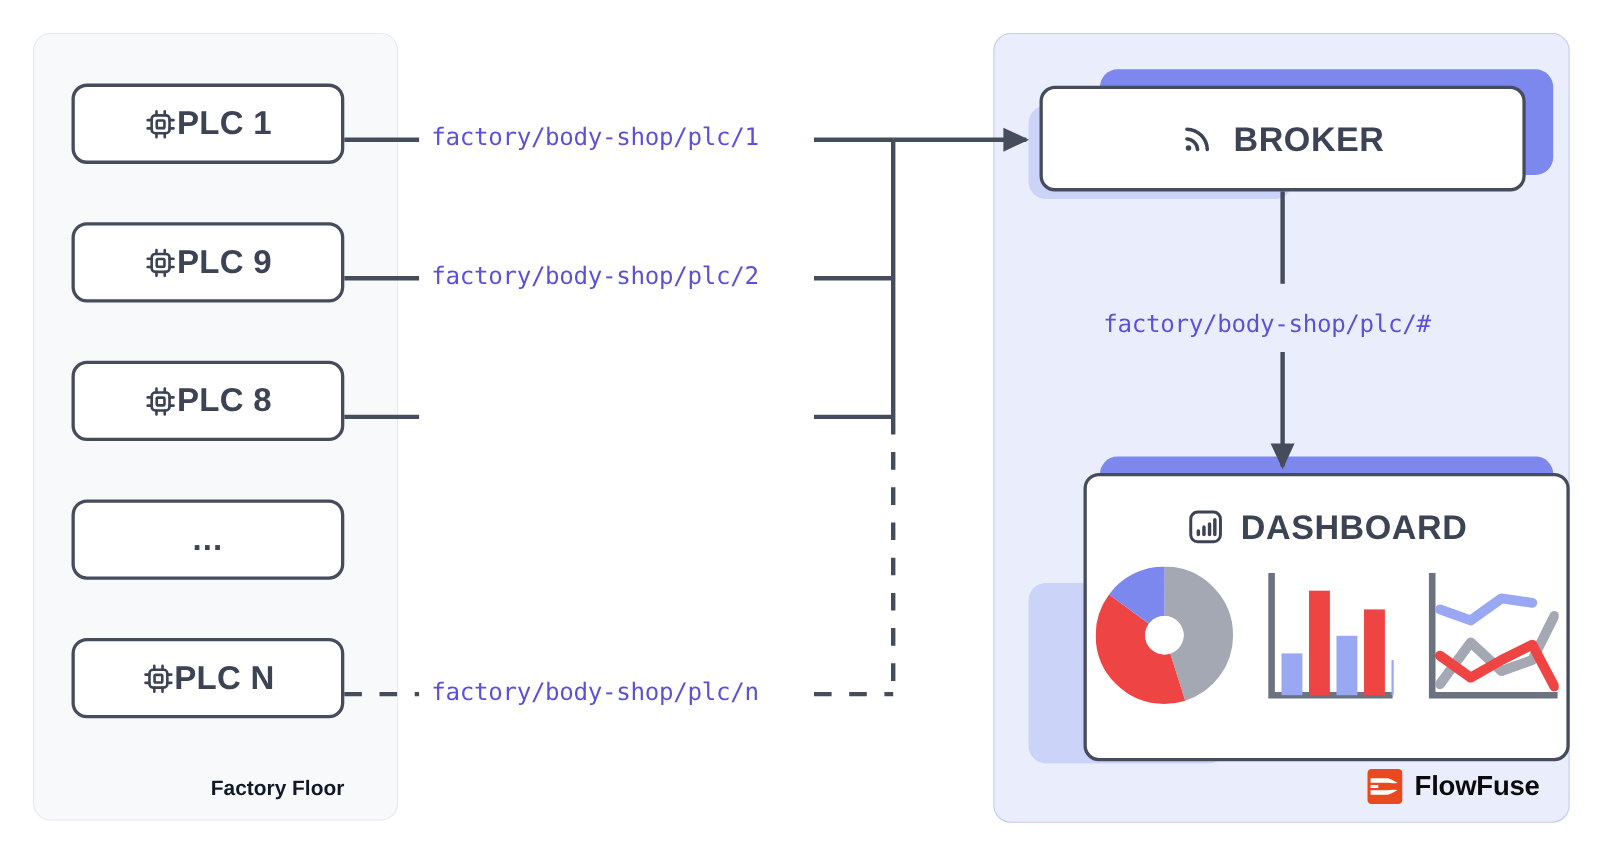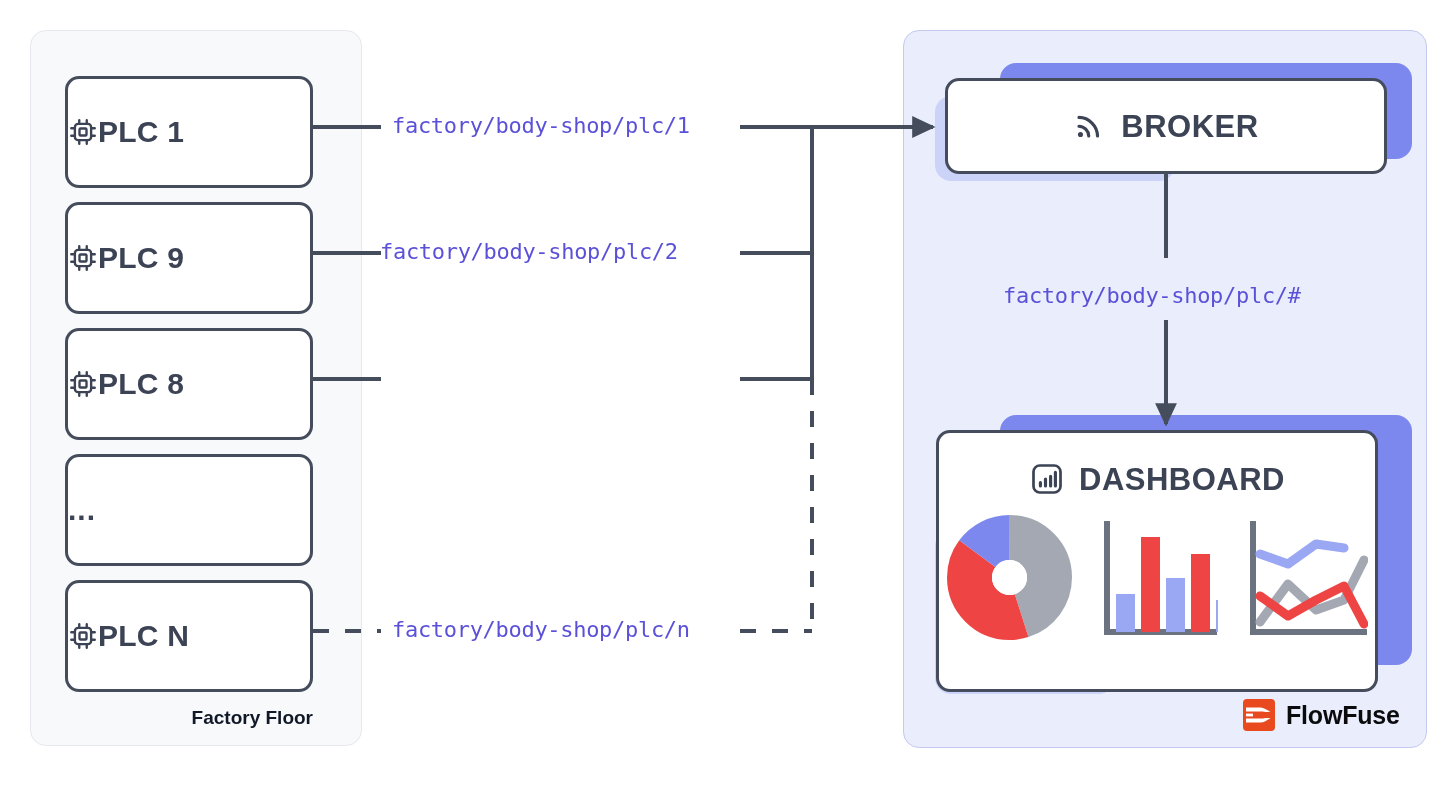--- a/index.html
+++ b/index.html
@@ -36,27 +36,27 @@
     background: #eaeefc;
     border: 1.5px solid #c3c9f2;
     border-radius: 16px;
   }
 
   
   .plc-card {
     position: absolute;
     left: 65px;
     width: 248px;
-    height: 112px;
+    height: 73px;
     background: #ffffff;
     border: 3.5px solid #454c5c;
     border-radius: 14px;
     display: flex;
     align-items: center;
-    justify-content: flex-start;
+    justify-content: center;
     box-sizing: border-box;
   }
   .plc-label {
     font-size: 30px;
     font-weight: bold;
     color: #3b4354;
     letter-spacing: 0.2px;
     line-height: 1;
   }
   .plc-ellipsis {
@@ -130,21 +130,21 @@
 
   .cloud-title {
     font-size: 31px;
     font-weight: bold;
     color: #3b4354;
     letter-spacing: 0.5px;
     line-height: 1;
   }
 
   #dashboard-box {
-    left: 936px; top: 430px;
+    left: 985px; top: 430px;
     width: 442px; height: 262px;
     padding-top: 28px;
   }
   #dash-shadow-back { left: 1000px; top: 415px; width: 412px; height: 250px; }
   #dash-shadow-front { left: 935px; top: 530px; width: 180px; height: 164px; }
 
   #dashboard-head {
     display: flex;
     align-items: center;
     justify-content: center;
@@ -261,21 +261,21 @@
 
     <path d="M812,127 V379" stroke="#454c5c" stroke-width="4" fill="none"></path>
     <path d="M812,379 V633" stroke="#454c5c" stroke-width="4" fill="none" stroke-dasharray="16 16"></path>
 
     <path d="M1166,174 V258" stroke="#454c5c" stroke-width="4" fill="none"></path>
 
     <path d="M1166,320 V424" stroke="#454c5c" stroke-width="4" fill="none" marker-end="url(#arrow)"></path>
   </svg>
 
   <div class="topic" style="left:392px; top:113px">factory/body-shop/plc/1</div>
-  <div class="topic" style="left:380px; top:239px">factory/body-shop/plc/2</div>
+  <div class="topic" style="left:392px; top:239px">factory/body-shop/plc/2</div>
   <div class="topic" style="left:1003px; top:283px">factory/body-shop/plc/#</div>
   <div class="topic" style="left:392px; top:617px">factory/body-shop/plc/n</div>
 
   <div class="cloud-box" id="broker-box">
     <span style="display:block;width:32px;height:32px">
       <svg viewBox="0 0 24 24" width="32" height="32" fill="none" stroke="#3b4354" stroke-width="2.4" stroke-linecap="round">
         <circle cx="5.6" cy="18.4" r="1.9" fill="#3b4354" stroke="none"></circle>
         <path d="M4.5 12.2a7.6 7.6 0 0 1 7.3 7.3"></path>
         <path d="M4.5 5.6a14.2 14.2 0 0 1 13.9 13.9"></path>
       </svg>

